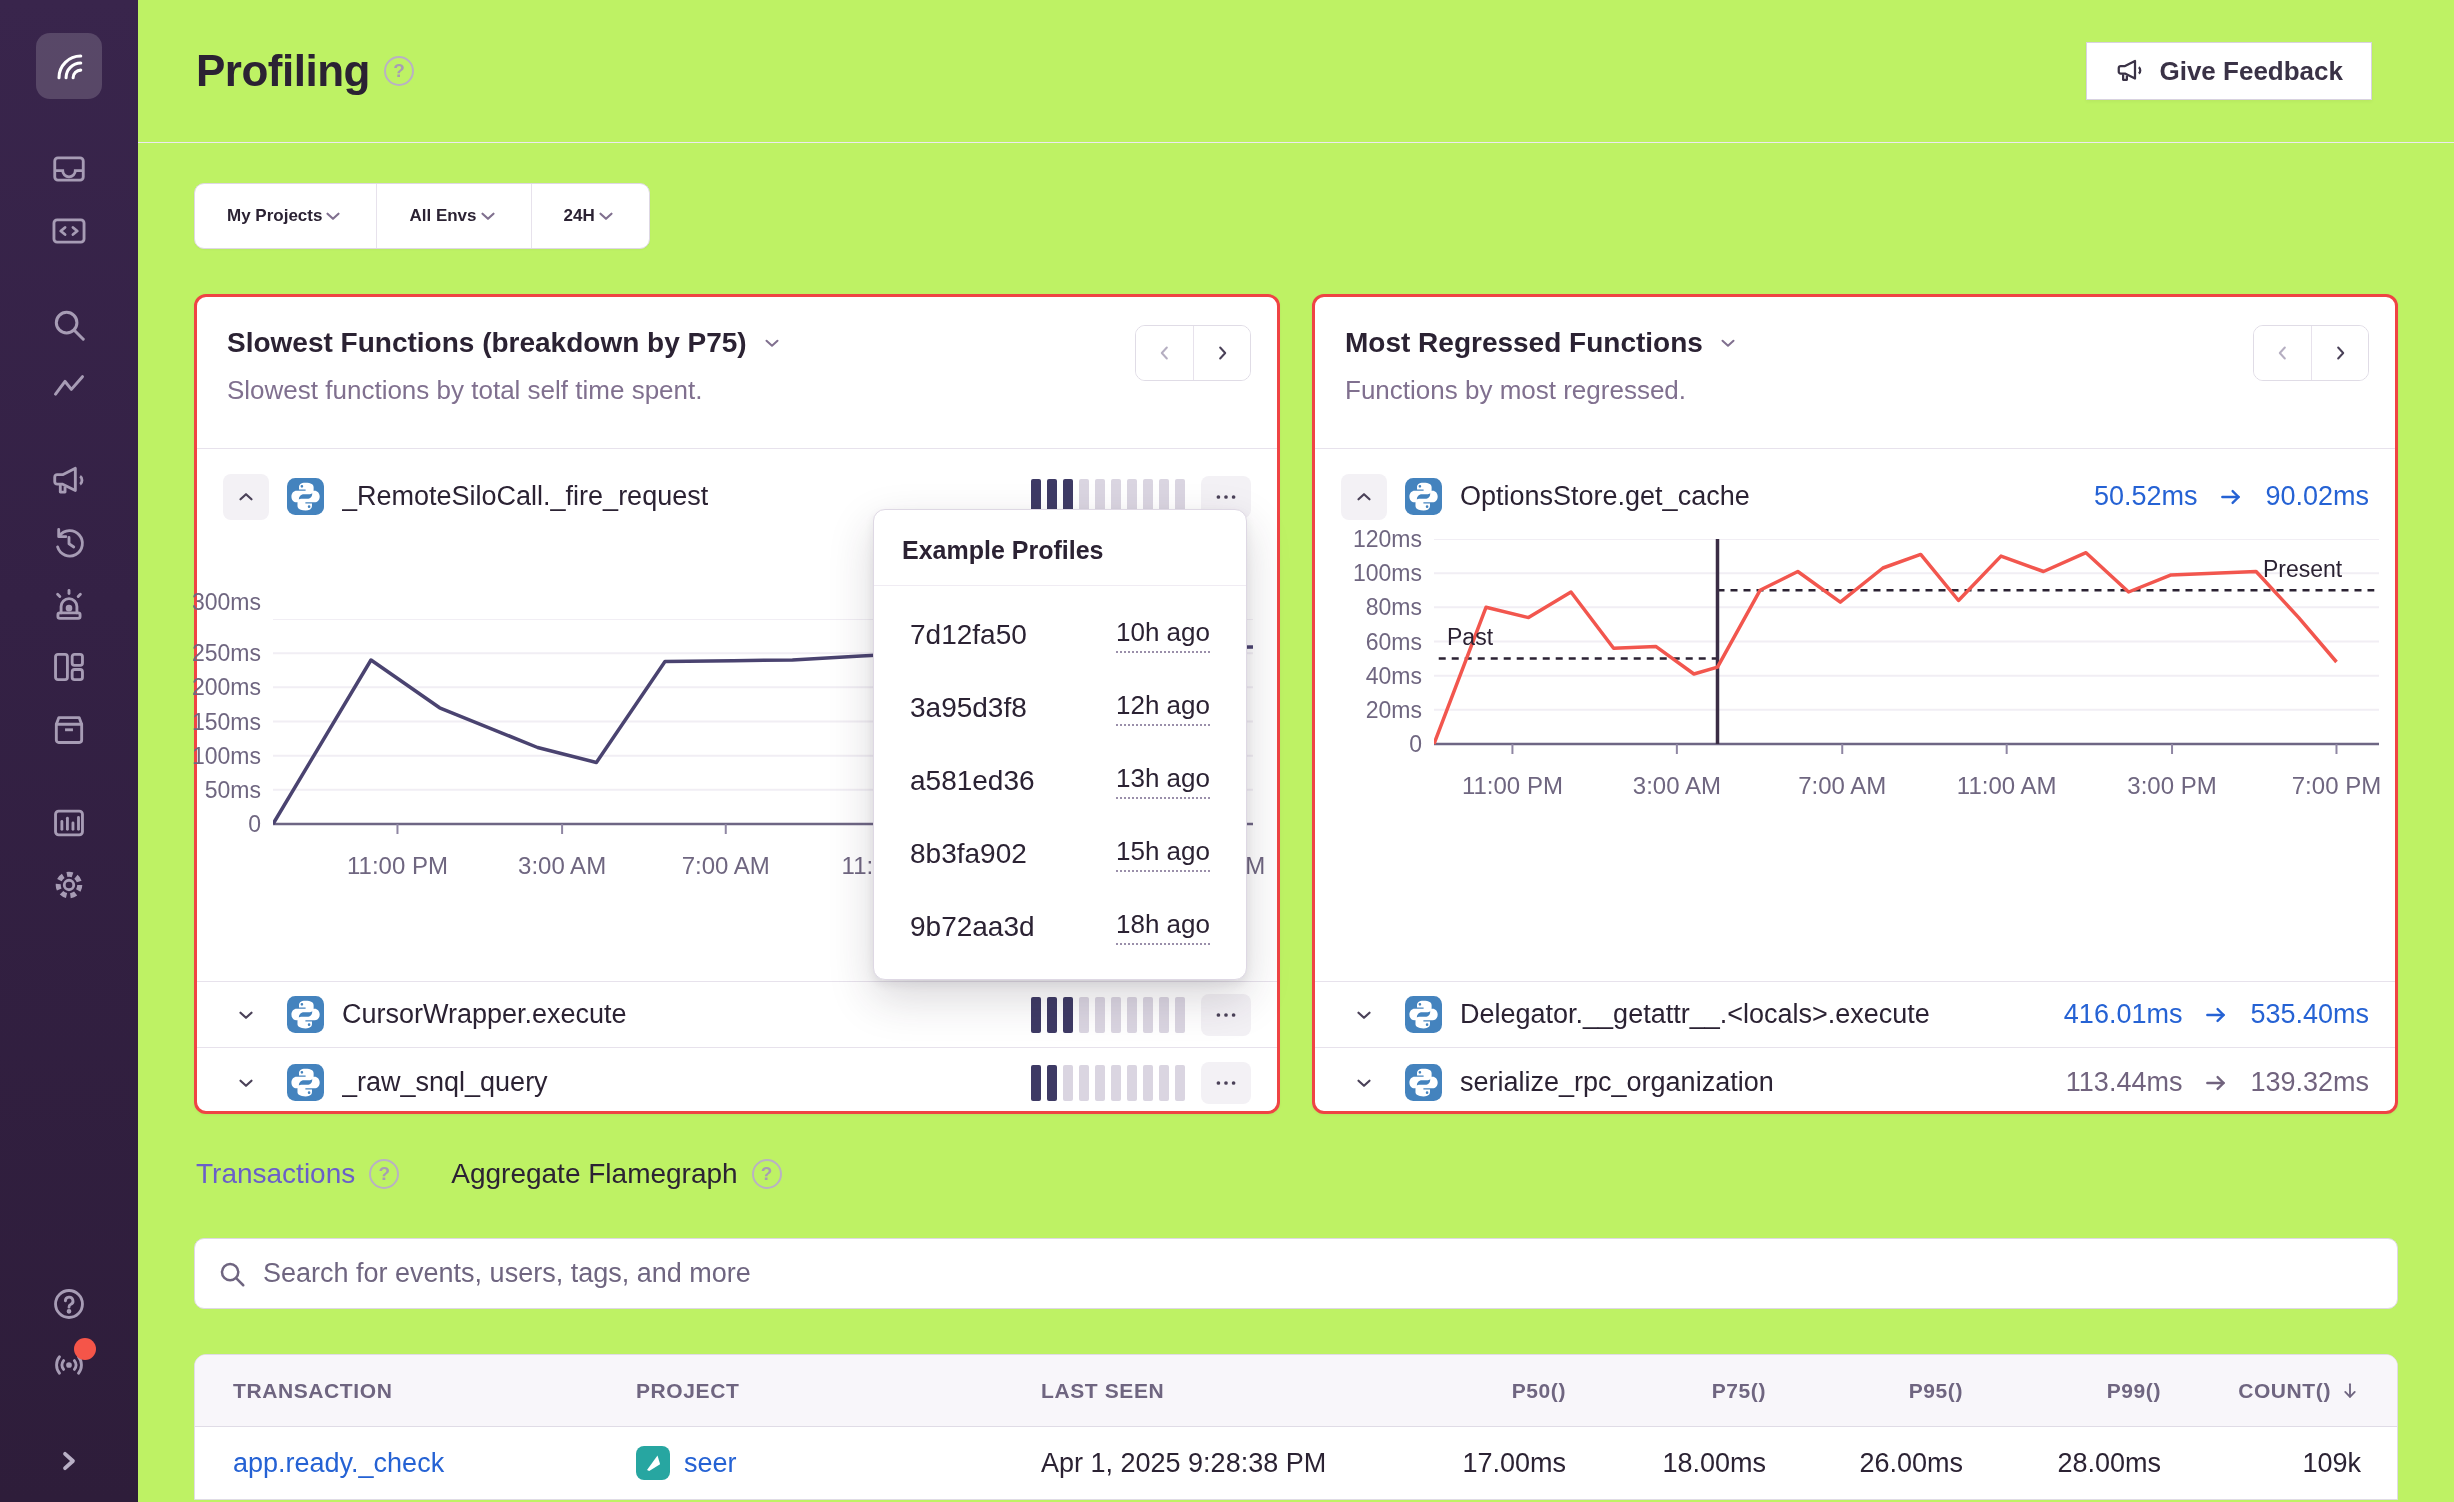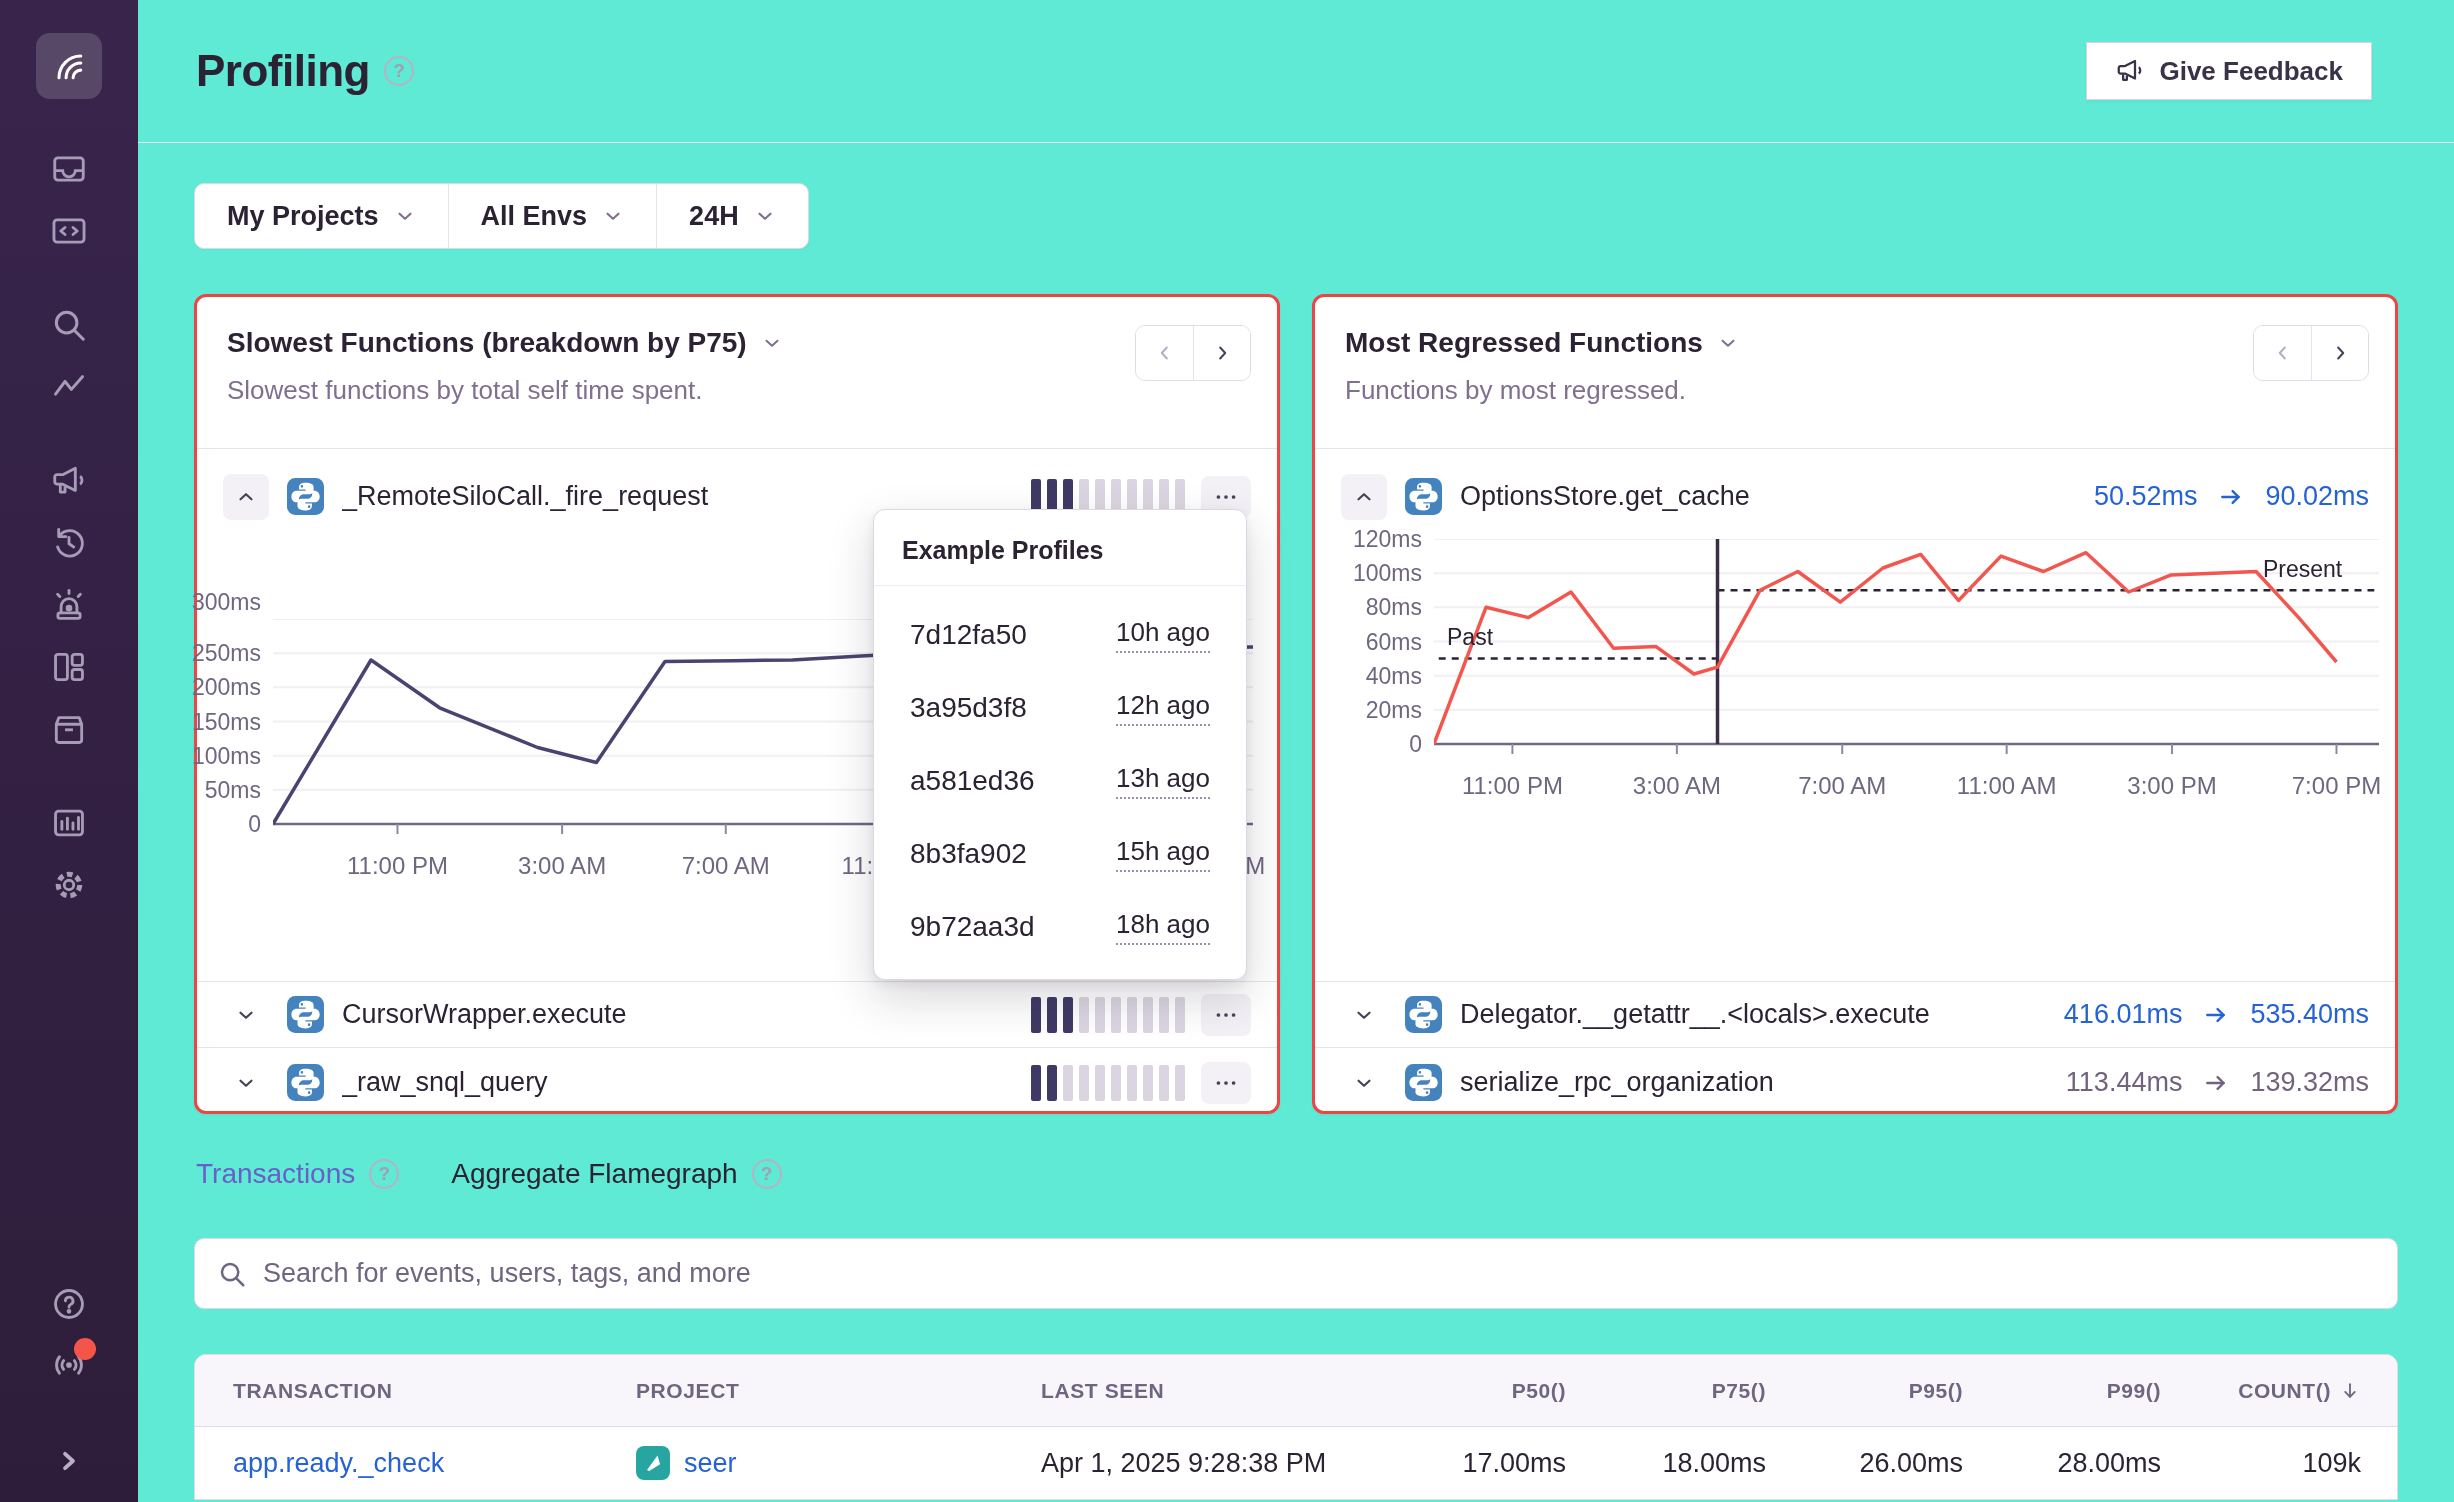--- a/index.html
+++ b/index.html
@@ -13,34 +13,34 @@
   .logo-tile { position:absolute; left:36px; top:33px; width:66px; height:66px; border-radius:14px;
     background:rgba(255,255,255,.16); display:flex; align-items:center; justify-content:center; cursor:pointer; }
   .side-icons { position:absolute; left:0; top:148px; width:138px; display:flex; flex-direction:column; align-items:center; }
   .sicon { width:42px; height:42px; display:flex; align-items:center; justify-content:center; color:#A79CB5; cursor:pointer; position:relative; }
   .sicon svg { width:38px; height:38px; }
   .gap-s { margin-top:20px; } .gap-m { margin-top:52px; }
   .side-bottom { position:absolute; left:0; width:138px; display:flex; justify-content:center; }
   .reddot { position:absolute; right:-6px; top:-6px; width:22px; height:22px; border-radius:50%; background:#F55549; }
 
   
-  .main { position:absolute; left:138px; top:0; right:0; bottom:0; background:#5eead4; }
+  .main { position:absolute; left:138px; top:0; right:0; bottom:0; background:#bef264; }
   .page-header { height:143px; display:flex; align-items:center; padding:0 82px 0 58px; border-bottom:1px solid #EDE9F1; }
   .page-title { font-size:44px; font-weight:700; letter-spacing:-.5px; color:#2B2233; }
   .qcircle { display:inline-flex; align-items:center; justify-content:center; width:30px; height:30px;
     border:2px solid #B9B1C4; border-radius:50%; color:#A79DB3; font-size:19px; font-weight:700; margin-left:14px; cursor:pointer; }
   .qcircle::before { content:"?"; }
   .feedback-btn { margin-left:auto; height:58px; display:flex; align-items:center; gap:14px; padding:0 28px;
     background:#fff; border:1px solid #D8D2E0; border-radius:0; font-size:26px; font-weight:700; color:#3A3246;
     box-shadow:0 2px 3px rgba(43,34,51,.04); cursor:pointer; }
   .feedback-btn svg { width:30px; height:30px; }
 
   .filter-bar { display:inline-flex; align-items:stretch; margin:40px 0 0 56px; height:66px; background:#fff;
     border:1px solid #DED8E4; border-radius:10px; box-shadow:0 1px 2px rgba(43,34,51,.03); overflow:hidden; }
-  .filter-item { display:flex; align-items:center; gap:15px; padding:0 32px; font-size:27px; font-weight:700; color:#2B2233; cursor:pointer; }
+  .filter-item { display:flex; align-items:center; gap:0; padding:0 32px; font-size:17px; font-weight:700; color:#2B2233; cursor:pointer; }
   .filter-item + .filter-item { border-left:1px solid #E7E2EC; }
   .chev { color:#80708F; }
 
   
   .cards { display:flex; gap:32px; margin:45px 56px 0 56px; }
   .card { position:relative; flex:1; height:820px; background:#fff; border:3px solid #ef4444; border-radius:12px;
     box-shadow:0 1px 3px rgba(43,34,51,.05); }
   .card-head { position:absolute; left:0; top:0; right:0; height:152px; padding:30px 30px 0 30px; border-bottom:1px solid #E7E2EC; }
   .card-title-row { display:flex; align-items:center; gap:14px; }
   .card-title { font-size:28px; font-weight:700; color:#2B2233; cursor:pointer; }

